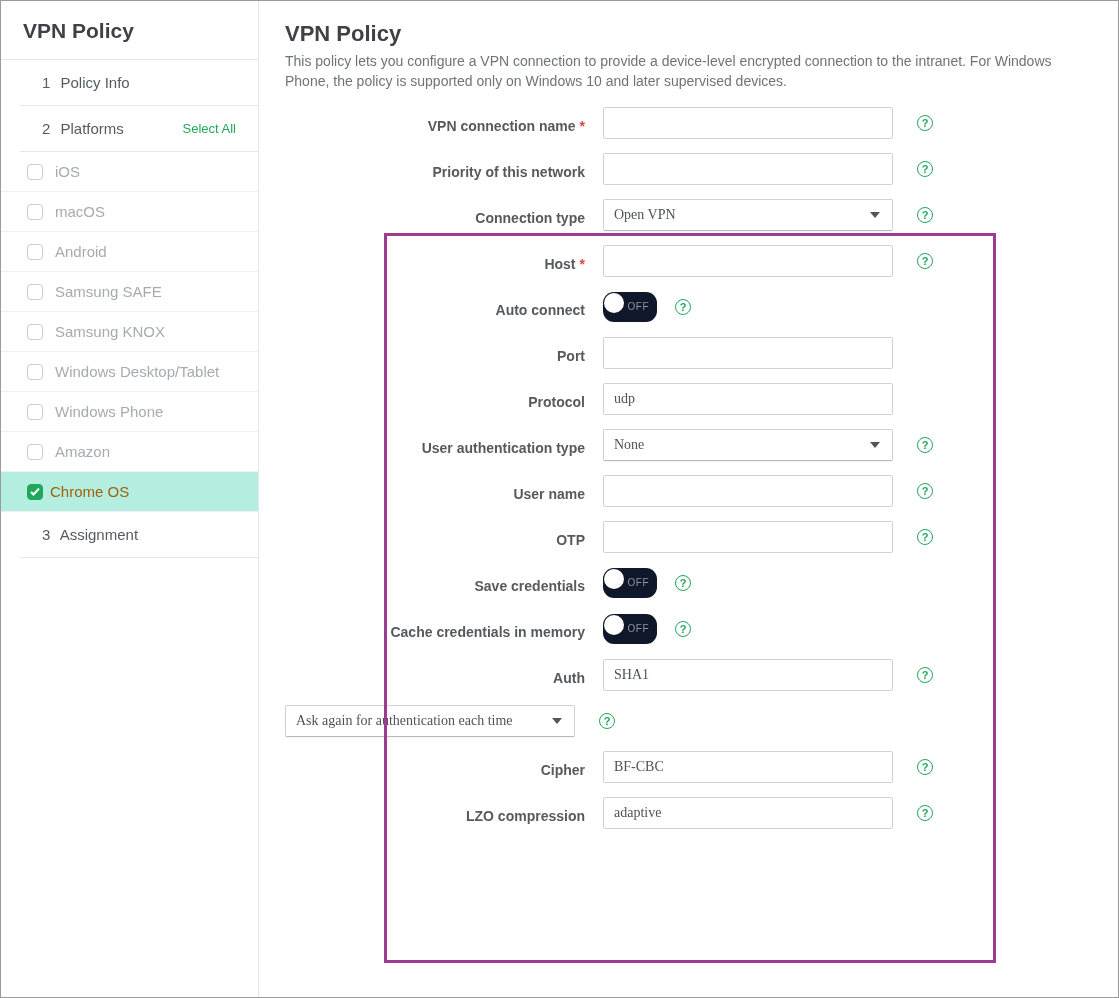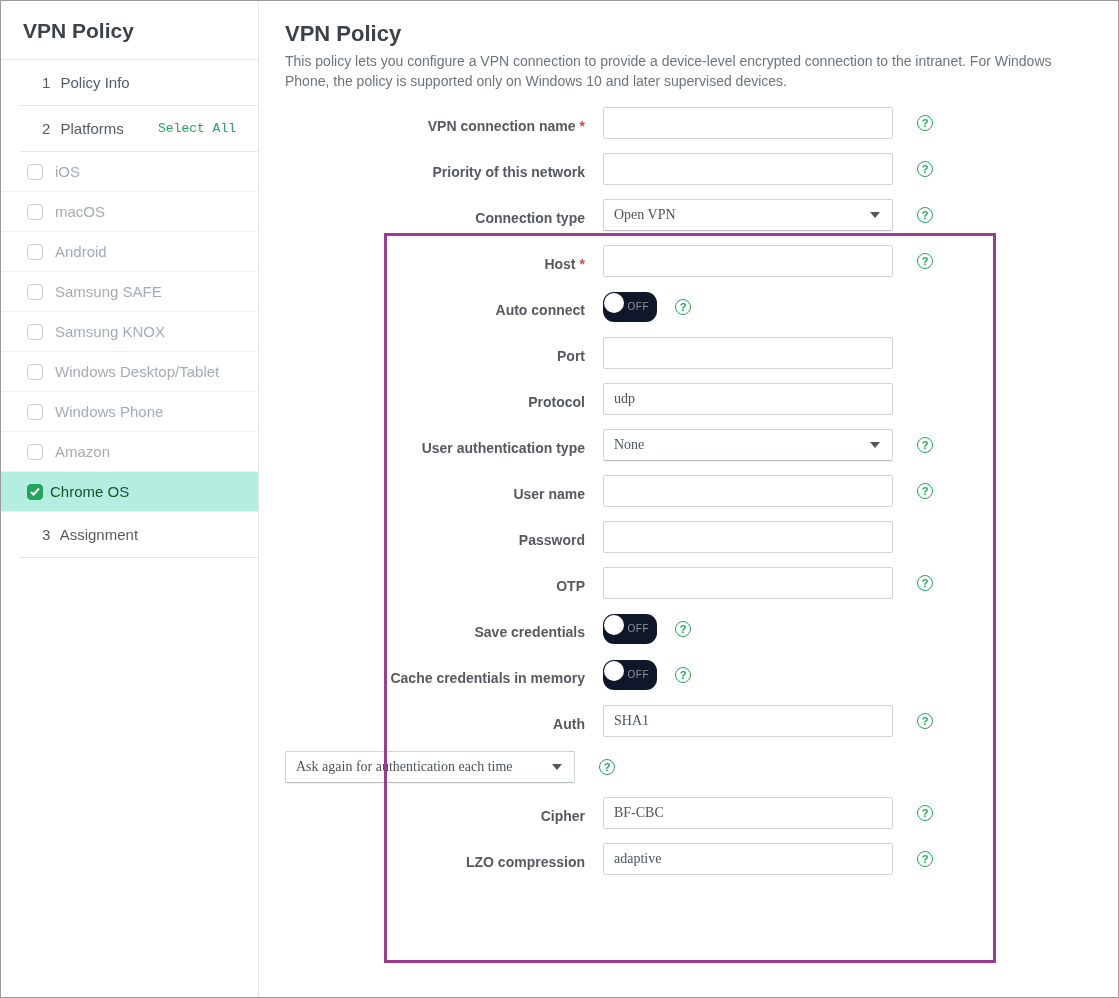--- a/index.html
+++ b/index.html
@@ -34,41 +34,41 @@
   .side-row {
     padding:14px 22px;
     border-bottom:1px solid #e4e7e9;
     color:#555b61;
     display:flex;
     align-items:center;
     justify-content:space-between;
     margin-left:19px;
   }
   .step-num { margin-right:6px; }
-  .side-link { color:#1fa85a; font-size:13px;font-family:Liberation Mono, monospace; }
+  .side-link { color:#1fa85a; font-size:13px; }
   .plat-item {
     padding:11px 14px 11px 26px;
     border-bottom:1px solid #eef0f2;
     color:#a5acb1;
     display:flex;
     align-items:center;
     gap:12px;
     font-size:15px;
   }
   .cbox {
     width:16px; height:16px;
     border:1px solid #c8cdd1;
     border-radius:4px;
     background:#fff;
     flex:0 0 auto;
     display:inline-flex; align-items:center; justify-content:center;
   }
   .plat-item.sel {
     background:#b4eee0;
-    color:#14532d;
+    color:#a16207;
     gap:7px;
   }
   .plat-item.sel .cbox {
     background:#1fa85a;
     border-color:#1fa85a;
   }
   .cbox .chk {
     width:10px; height:10px; display:none;
   }
   .plat-item.sel .cbox .chk { display:block; }
@@ -275,24 +275,20 @@
       </div>
       <span class="help-icon">?</span>
     </div>
 
     <div class="form-row">
       <div class="form-label">User name</div>
       <input class="text-input" value="" style="">
       <span class="help-icon">?</span>
     </div>
 
-    <div class="form-row">
-      <div class="form-label">Password</div>
-      <input class="text-input" type="password" value="" style="">
-    </div>
 
     <div class="form-row">
       <div class="form-label">OTP</div>
       <input class="text-input" value="" style="">
       <span class="help-icon">?</span>
     </div>
 
     <div class="form-row">
       <div class="form-label">Save credentials</div>
       <div class="toggle-row">

